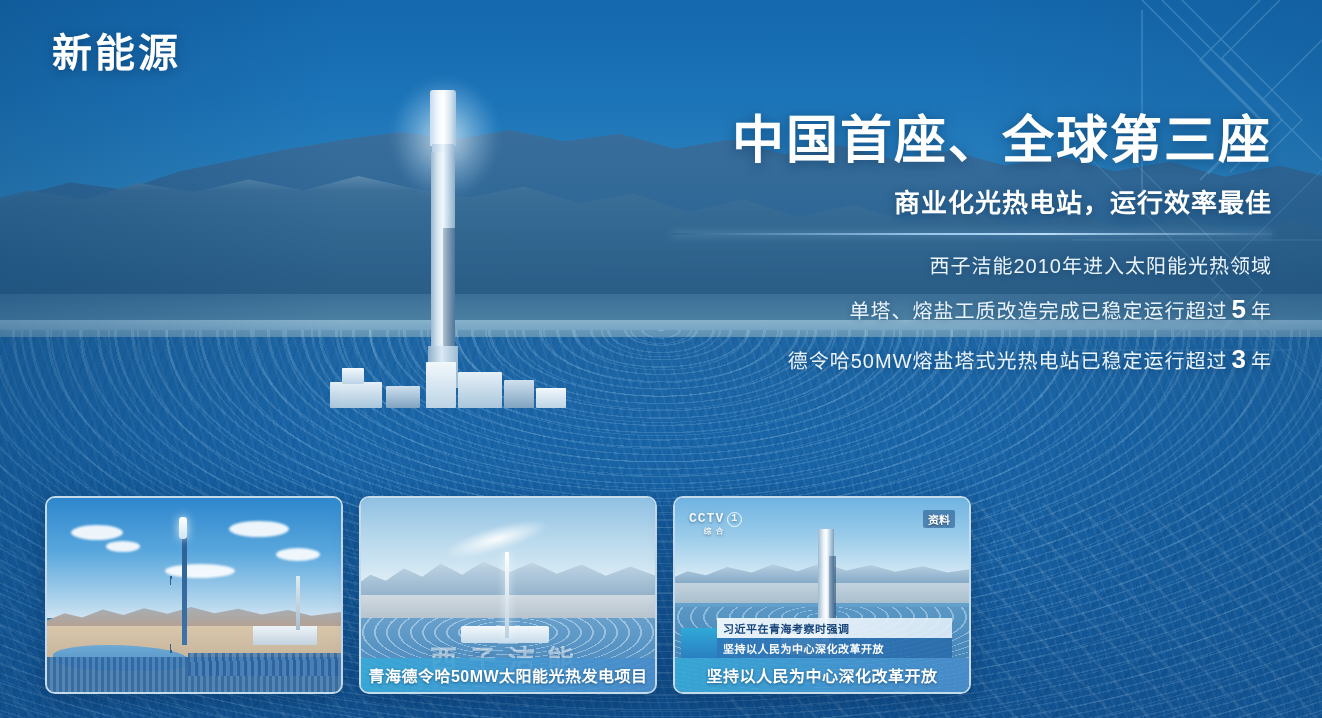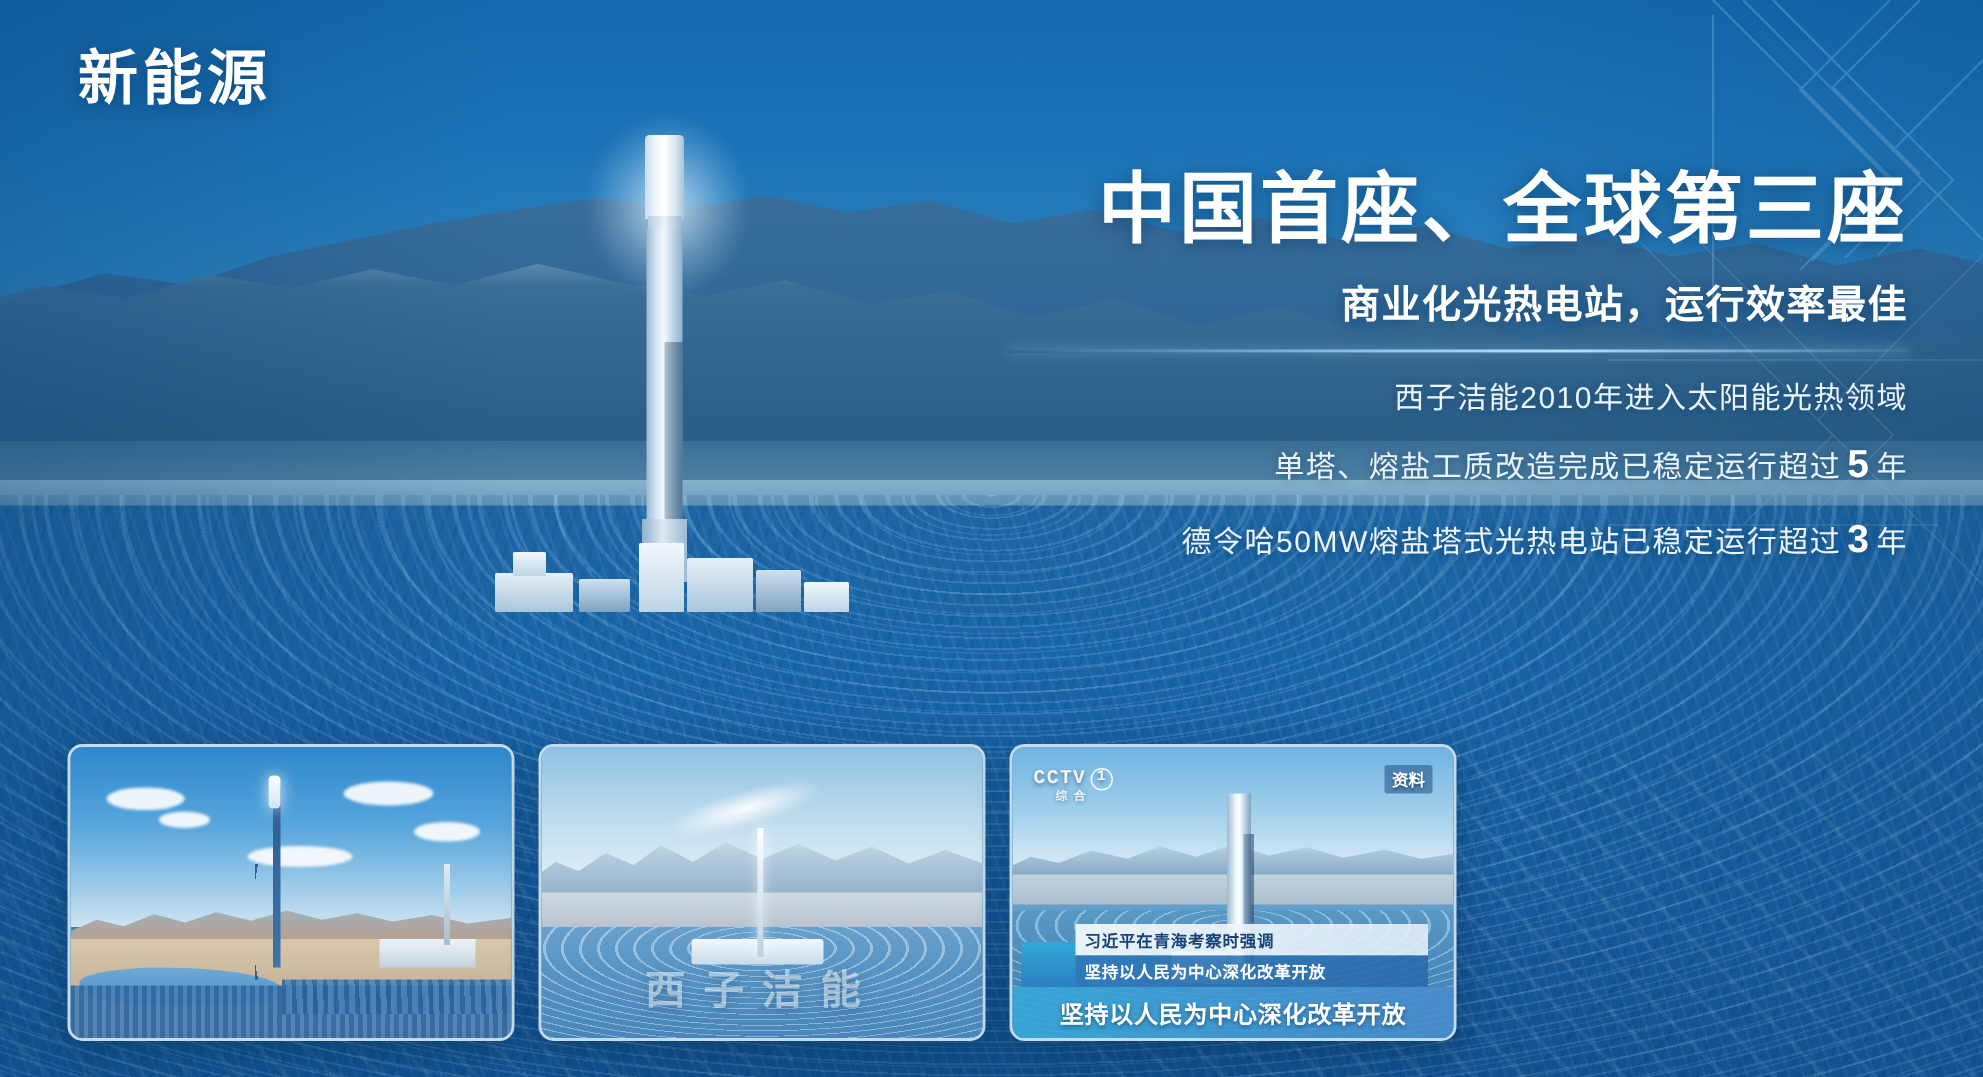--- a/index.html
+++ b/index.html
@@ -427,20 +427,21 @@
         <div class="c2-sky"></div>
         <div class="c2-streak"></div>
         <div class="c2-mtn"></div>
         <div class="c2-ground"></div>
         <div class="c2-field"></div>
         <div class="c2-arcs"></div>
         <div class="c2-plant"></div>
         <div class="c2-tower"></div>
         <div class="c2-wm">西子洁能</div>
       </div>
+      <div class="caption">青海德令哈50MW太阳能光热发电项目</div>
     </div>
 
     <div class="card">
       <div class="card-photo">
         <div class="c3-sky"></div>
         <div class="c3-mtn"></div>
         <div class="c3-ground"></div>
         <div class="c3-field"></div>
         <div class="c3-arcs"></div>
         <div class="c3-plant"></div>

